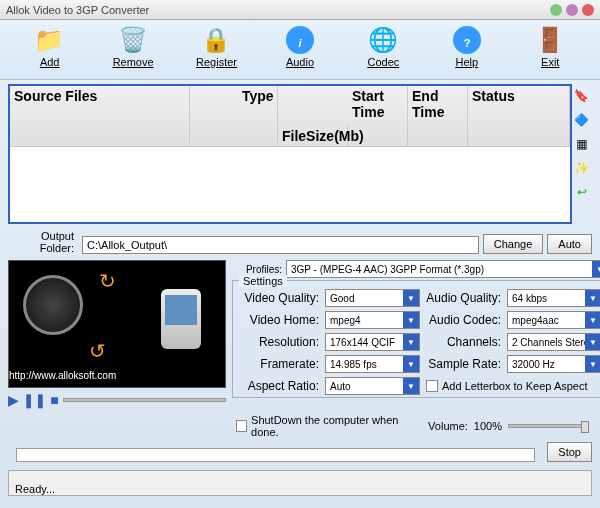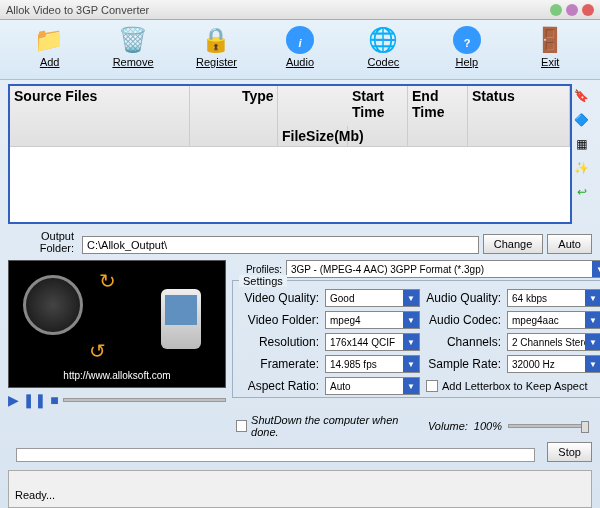--- a/index.html
+++ b/index.html
@@ -23,44 +23,44 @@
 .list-header div { padding: 2px 4px; border-right: 1px solid #ccc; font-size: 14px; font-weight: bold; }
 .side-icons { width: 18px; display: flex; flex-direction: column; gap: 8px; padding-top: 4px; }
 .side-icons span { width: 16px; height: 16px; display: flex; align-items: center; justify-content: center; font-size: 12px; cursor: pointer; }
 .row { display: flex; align-items: flex-end; gap: 4px; margin-top: 6px; }
 .label { width: 70px; text-align: right; padding-right: 4px; }
 .input-box { flex: 1; border: 1px solid #888; background: #fff; padding: 2px 4px; height: 18px; }
 .btn { border: 1px solid #888; background: linear-gradient(#fff, #e0e0e0); padding: 2px 10px; height: 20px; cursor: pointer; }
 .settings-area { display: flex; gap: 6px; margin-top: 6px; }
 .preview { width: 218px; }
 .preview-img { width: 218px; height: 128px; background: #000; position: relative; border: 1px solid #555; }
-.preview-link { position: absolute; bottom: 6px; left: 0; right: 0; text-align: center; color: #fff; font-size: 10px; }
+.preview-link { position: absolute; bottom: 6px; left: 0; right: 0; text-align: left; color: #fff; font-size: 10px; }
 .film-reel { position: absolute; top: 14px; left: 14px; width: 60px; height: 60px; border-radius: 50%; background: radial-gradient(#444, #111); border: 3px solid #888; }
 .phone { position: absolute; top: 28px; right: 24px; width: 40px; height: 60px; background: linear-gradient(#eee, #bbb); border-radius: 6px; }
 .phone-screen { position: absolute; top: 6px; left: 4px; right: 4px; height: 30px; background: #6090c0; }
 .arrow-o { position: absolute; color: #f0a020; font-size: 20px; }
 .transport { display: flex; gap: 4px; margin-top: 4px; align-items: center; }
 .transport span { color: #3060c0; font-size: 14px; cursor: pointer; }
 .slider { flex: 1; height: 4px; background: #c0c0c0; border: 1px solid #999; position: relative; }
 .settings-right { flex: 1; }
 .fieldset { border: 1px solid #a0b0c0; padding: 4px 6px 2px; margin-top: 2px; }
 .fieldset-label { position: relative; top: -10px; background: linear-gradient(#e8f0f8, #e8f0f8); padding: 0 4px; display: inline-block; }
 .settings-grid { display: grid; grid-template-columns: 80px 95px 75px 95px; gap: 4px 6px; align-items: center; margin-top: -8px; }
 .settings-grid .lbl { text-align: right; font-size: 12px; }
 .combo { border: 1px solid #888; background: #fff; height: 18px; display: flex; align-items: center; }
 .combo span { flex: 1; padding: 0 4px; font-size: 10px; overflow: hidden; white-space: nowrap; }
 .combo-btn { width: 16px; height: 16px; background: #3060c0; color: #fff; display: flex; align-items: center; justify-content: center; font-size: 8px; }
 .checkbox-row { display: flex; align-items: center; gap: 4px; font-size: 10px; }
 .checkbox { width: 12px; height: 12px; border: 1px solid #888; background: #fff; }
-.bottom-bar { display: flex; align-items: center; gap: 8px; margin-top: 6px; padding: 0 4px; font-style: italic; }
+.bottom-bar { display: flex; align-items: center; gap: 8px; margin-top: 6px; padding: 0 4px; }
 .volume-row { display: flex; align-items: center; gap: 6px; font-size: 10px; }
 .vol-slider { width: 80px; height: 4px; background: #c0c0c0; position: relative; border: 1px solid #999; }
 .vol-thumb { position: absolute; right: -2px; top: -4px; width: 8px; height: 12px; background: #ddd; border: 1px solid #888; }
 .progress { margin: 6px 8px 0; height: 14px; border: 1px solid #999; background: #fff; }
-.status { margin: 4px 8px; border: 1px solid #aaa; background: #f0f0f0; padding: 18px 6px; height: 26px; }
+.status { margin: 4px 8px; border: 1px solid #aaa; background: #f0f0f0; padding: 12px 6px; height: 26px; }
 .profiles-row { display: flex; align-items: center; gap: 4px; margin-bottom: 2px; }
 .profiles-row .lbl { width: 50px; text-align: right; font-size: 10px; }
 .ch-sf { width: 180px; } .ch-ty { width: 40px; margin-left: 48px; } .ch-fs { width: 70px; margin-top: 40px; } .ch-st { width: 60px; } .ch-et { width: 60px; } .ch-su { flex:1; }
 </style>
 </head>
 <body>
 
 <div class="titlebar">
   <span class="titlebar-text">Allok Video to 3GP Converter</span>
   <div class="titlebar-btns">
@@ -173,21 +173,21 @@
           <div class="combo">
               <span>Good</span>
               <div class="combo-btn">▼</div>
             </div>
           <div class="lbl">Audio Quality:</div>
           <div class="combo">
               <span>64  kbps</span>
               <div class="combo-btn">▼</div>
             </div>
 
-          <div class="lbl">Video Folder:</div>
+          <div class="lbl">Video Home:</div>
           <div class="combo">
               <span>mpeg4</span>
               <div class="combo-btn">▼</div>
             </div>
           <div class="lbl">Audio Codec:</div>
           <div class="combo">
               <span>mpeg4aac</span>
               <div class="combo-btn">▼</div>
             </div>
 

